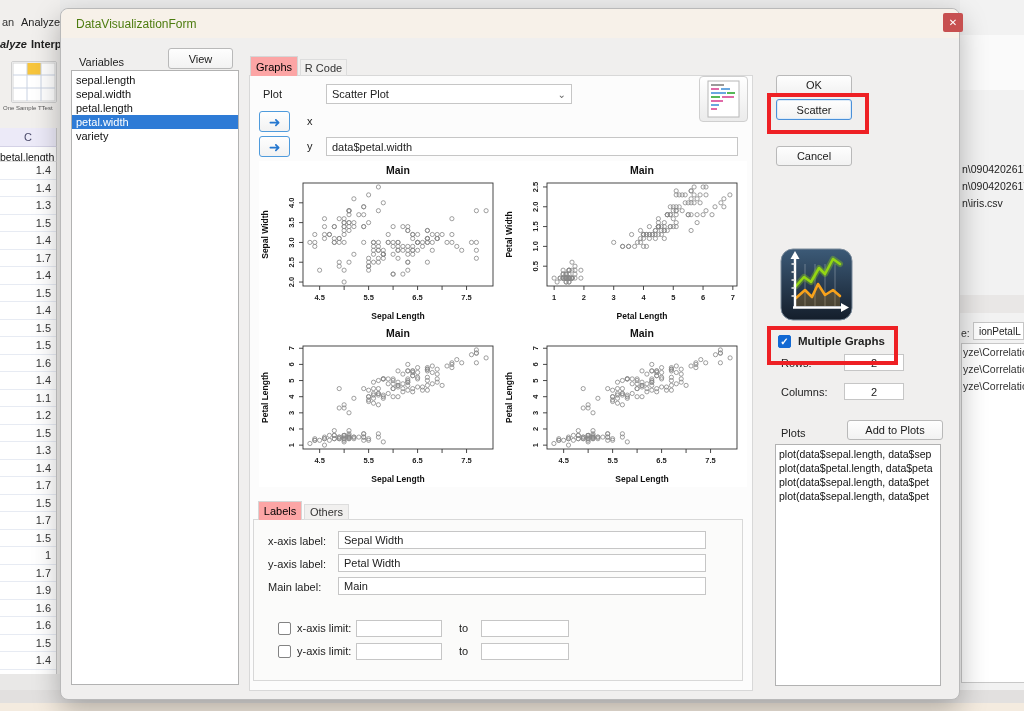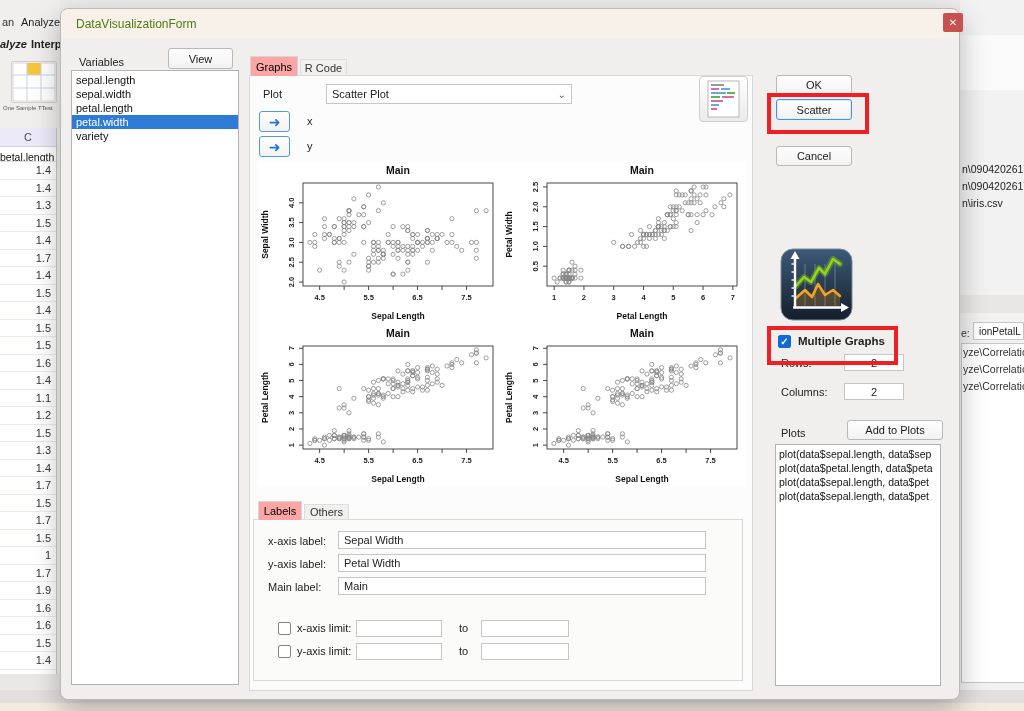--- a/index.html
+++ b/index.html
@@ -167,20 +167,23 @@
     </div>
 
     <div class="btn" style="left:198px;top:102px;width:31px;height:21px;border:1px solid #4f9bdc;">
       <span style="color:#2577cf;font-size:14px;line-height:1;">➜</span>
     </div>
     <span class="lblr" style="left:246px;top:106px;">x</span>
     <div class="btn" style="left:198px;top:127px;width:31px;height:21px;border:1px solid #4f9bdc;">
       <span style="color:#2577cf;font-size:14px;line-height:1;">➜</span>
     </div>
     <span class="lblr" style="left:246px;top:131px;">y</span>
+    <div class="field" style="left:265px;top:128px;width:412px;height:19px;">
+      <span>data$petal.width</span>
+    </div>
 
     <div class="abs" style="left:198px;top:152px;width:488px;height:326px;display:grid;grid-template-columns:244px 244px;grid-template-rows:163px 163px;background:#fff;">
       <div class="chart-slot"><svg width="244" height="163" viewBox="0 0 244 163" font-family="&quot;Liberation Sans&quot;,sans-serif">
             <rect x="44" y="22" width="190" height="103" fill="#fff" stroke="#333" stroke-width="0.9"></rect>
             <text x="139" y="13" text-anchor="middle" font-size="10.5" font-weight="bold" fill="#111">Main</text>
             <text x="139" y="158" text-anchor="middle" font-size="8.5" font-weight="bold" fill="#111">Sepal Length</text>
             <text x="9" y="73.5" text-anchor="middle" font-size="8.5" font-weight="bold" fill="#111" transform="rotate(-90 9 73.5)">Sepal Width</text>
             <line x1="60.64948453608247" y1="125" x2="60.64948453608247" y2="129" stroke="#333" stroke-width="0.9"></line>
             <text x="60.64948453608247" y="139" text-anchor="middle" font-size="7.5" font-weight="bold" fill="#222">4.5</text>
             <line x1="85.1340206185567" y1="125" x2="85.1340206185567" y2="129" stroke="#333" stroke-width="0.9"></line>

